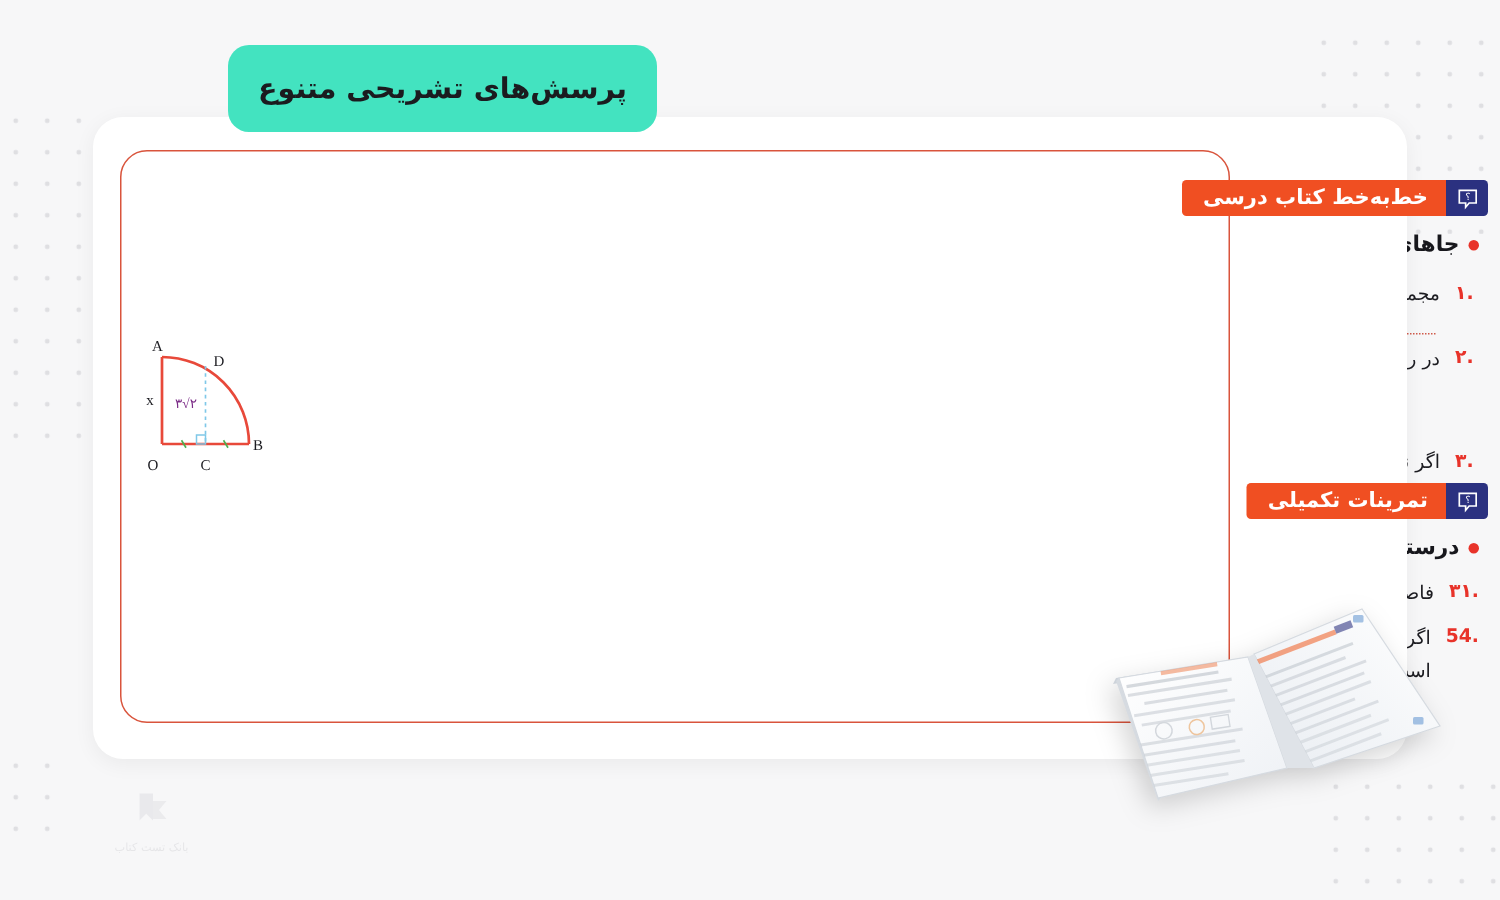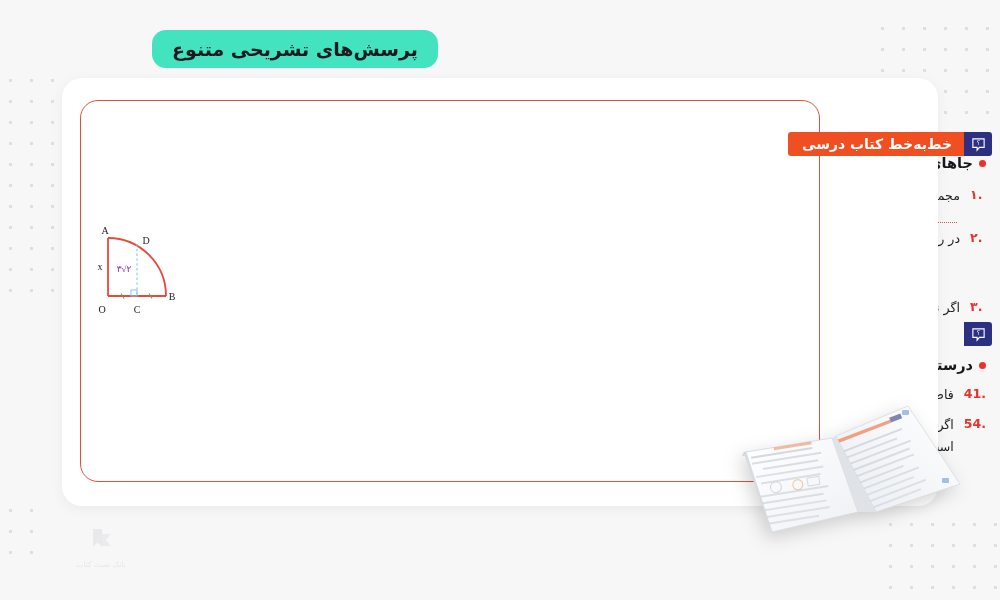--- a/index.html
+++ b/index.html
@@ -29,21 +29,21 @@
   .dots-ml { top: 175px; left: 0px;   width: 56px;  height: 130px; }
   .dots-br { bottom: 6px; right: 0px; width: 120px; height: 80px; }
   .dots-bl { bottom: 40px; left: 0px; width: 40px;  height: 60px; }
 
   
   .title-pill {
     position: absolute;
     top: 30px;
     right: 562px;
     width: 286px;
-    height: 38px;
+    height: 58px;
     background: #43e3c0;
     border-radius: 14px;
     display: flex;
     align-items: center;
     justify-content: center;
     z-index: 5;
   }
   .title-pill .title-text {
     color: #1b1b1f;
     font-size: 19px;
@@ -102,21 +102,21 @@
     color: #ffffff;
     font-size: 14px;
     font-weight: bold;
     padding: 0 12px 0 14px;
     display: flex;
     align-items: center;
     border-radius: 3px 0 0 3px;
     white-space: nowrap;
   }
 
-  #ribbon-1 { top: 120px; right: 8px; margin-top: 12px; }
+  #ribbon-1 { top: 120px; right: 8px; }
   #ribbon-2 { top: 322px; right: 8px; }
 
   
   .instruction {
     position: absolute;
     right: 14px;
     display: flex;
     align-items: center;
     gap: 6px;
     font-size: 14.5px;
@@ -292,29 +292,30 @@
   <span class="q-body"><span>اگر نقطه‌ای</span><span class="blank blank-lg"></span><span>دایره باشد، فاصلهٔ آن تا مرکز دایره کم‌تر از</span><span class="blank blank-lg"></span><span>دایره است.</span></span>
 </div>
 
 <div class="ribbon" id="ribbon-2">
   <span class="ribbon-icon">
     <svg width="15" height="15" viewBox="0 0 16 16">
       <path d="M2 2h12v9H9l-2.5 3V11H2z" fill="none" stroke="#ffffff" stroke-width="1.2"></path>
       <text x="8" y="9" font-size="7" fill="#ffffff" text-anchor="middle" font-family="sans-serif">؟</text>
     </svg>
   </span>
+  <span class="ribbon-label">تمرینات تکمیلی</span>
 </div>
 
 <div class="instruction" id="instruction-2">
   <span class="bullet"></span>
   <span>درستی یا نادرستی گزاره‌های زیر را مشخص کنید.</span>
 </div>
 
 <div class="q-row" id="q-31">
-  <span class="q-num">41.</span>
+  <span class="q-num">۳۱.</span>
   <span class="q-body">فاصلهٔ دورترین نقطهٔ دایرهٔ (C(O,۳ از نقطهٔ A برابر ۵ است. در این صورت نقطهٔ A بیرون دایرهٔ C قرار دارد.</span>
 </div>
 
 <div class="q-row" id="q-32">
   <span class="q-num">54.</span>
   <span class="q-body">اگر نسبت فاصلهٔ دورترین نقاط دایره تا نقطهٔ A به نزدیک‌ترین نقاط دایره تا نقطهٔ A برابر ۹ باشد، نقطهٔ A حتماً درون دایره است.</span>
 </div>
 
 <div class="book">
   <svg width="252" height="142" viewBox="0 0 252 142">

